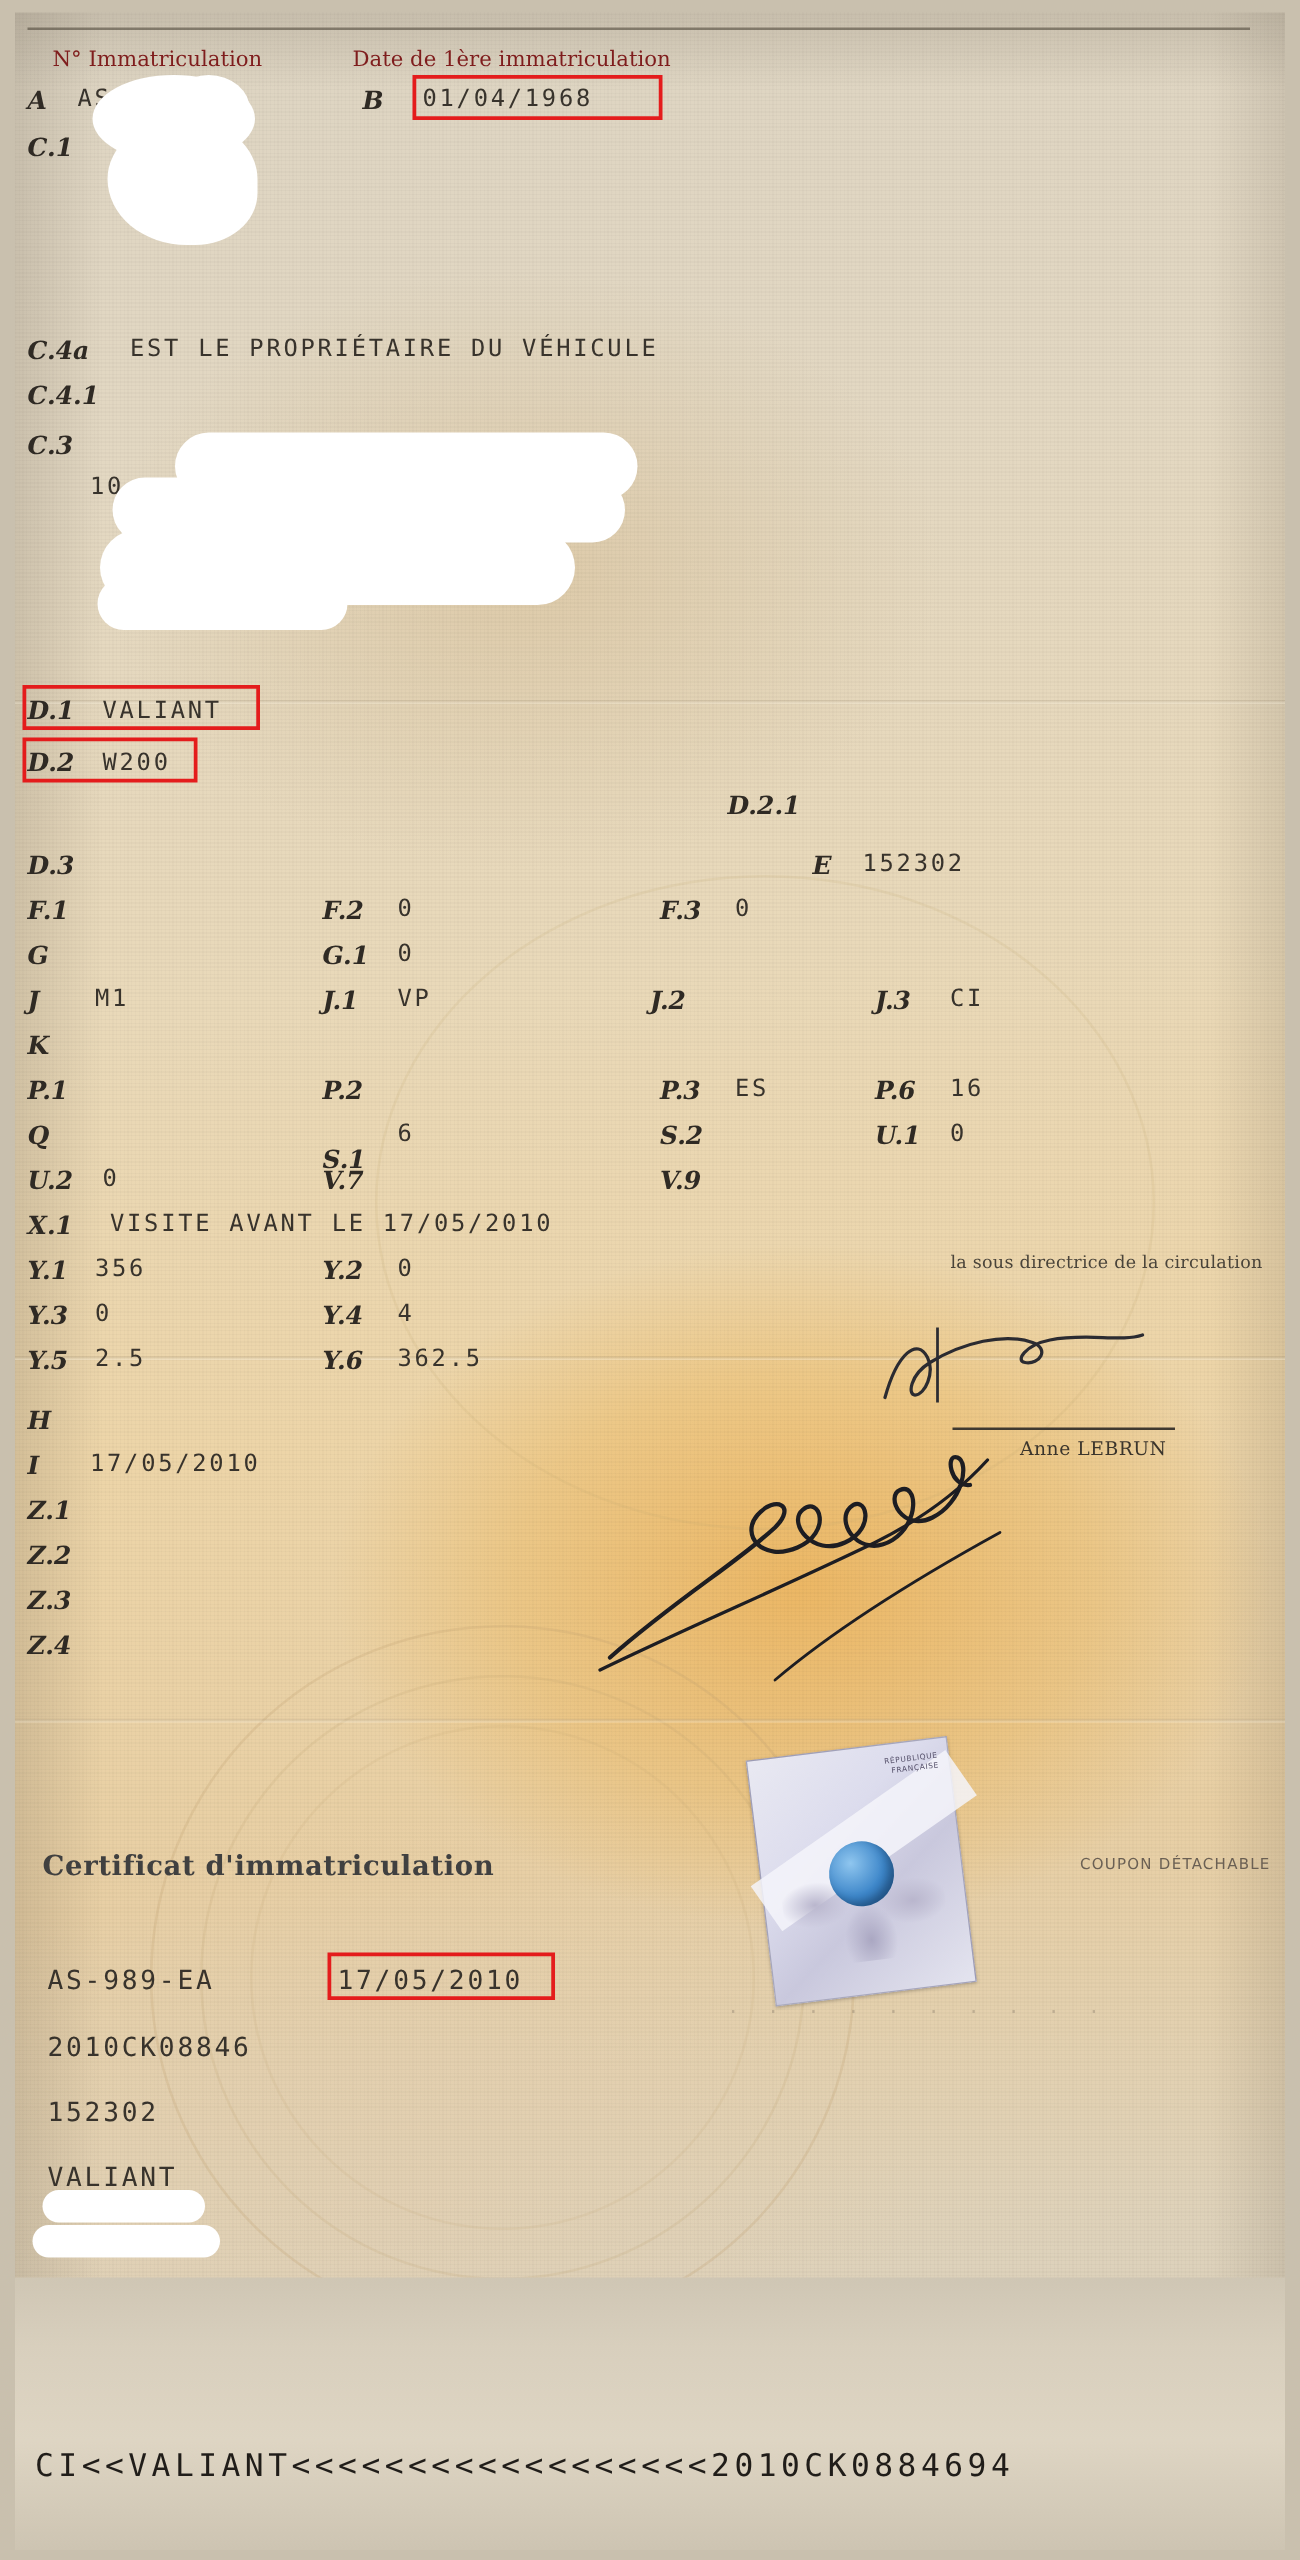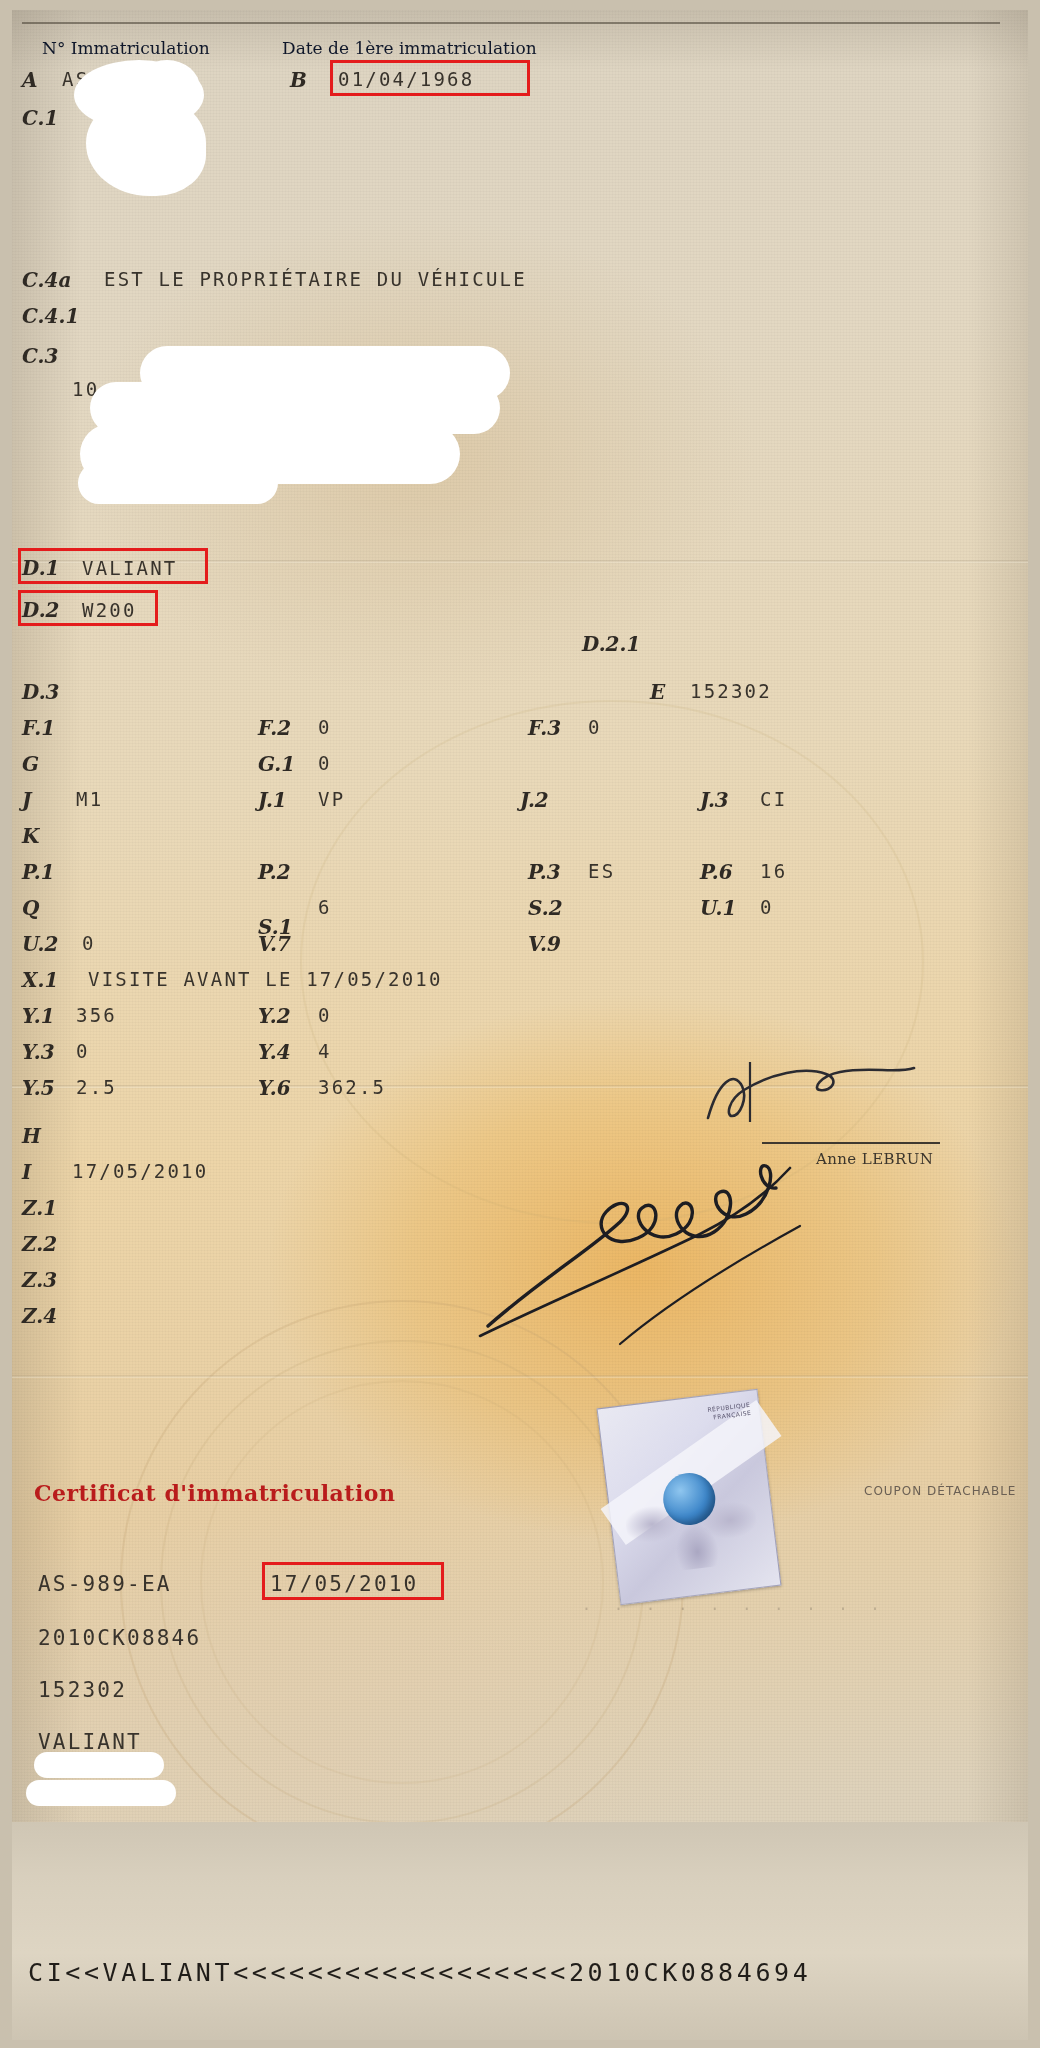--- a/index.html
+++ b/index.html
@@ -87,21 +87,21 @@
     font-family: "DejaVu Serif", serif;
     font-style: italic;
     font-weight: bold;
     color: #2f2a24;
     font-size: 20px;
     white-space: nowrap;
   }
   .hdr {
     position: absolute;
     font-family: "DejaVu Serif", serif;
-    color: #0f172a;
+    color: #7f1d1d;
     font-size: 17px;
     white-space: nowrap;
   }
 
   .toprule {
     position: absolute;
     left: 22px; top: 22px; width: 978px; height: 2px;
     background: rgba(70,62,50,0.55);
   }
 
@@ -142,21 +142,21 @@
     height: 2px;
     background: #3f3930;
   }
 
   
   .coupon-title {
     position: absolute;
     font-family: "DejaVu Serif", serif;
     font-weight: bold;
     font-size: 22px;
-    color: #b91c1c;
+    color: #404040;
     letter-spacing: 0.5px;
   }
   .coupon-side {
     position: absolute;
     font-family: "DejaVu Sans", sans-serif;
     font-size: 12px;
     color: #6b6054;
     letter-spacing: 1px;
   }
 
@@ -365,20 +365,21 @@
 
   <div class="lbl" style="left:22px; top:1196px;"><span>Z.1</span></div>
   <div class="f" style="left:82px; top:1196px;"><span></span></div>
   <div class="lbl" style="left:22px; top:1232px;"><span>Z.2</span></div>
   <div class="f" style="left:82px; top:1232px;"><span></span></div>
   <div class="lbl" style="left:22px; top:1268px;"><span>Z.3</span></div>
   <div class="f" style="left:82px; top:1268px;"><span></span></div>
   <div class="lbl" style="left:22px; top:1304px;"><span>Z.4</span></div>
   <div class="f" style="left:82px; top:1304px;"><span></span></div>
 
+  <div class="note" style="left:330px; top:1002px; width:680px;"><span>la sous directrice de la circulation</span></div>
 
   <svg class="sigpath" style="left:700px; top:1060px;" width="250" height="70" viewBox="0 0 250 70">
     <path d="M8,58 C18,22 34,10 42,26 C48,38 40,56 32,56 C26,56 28,40 44,30 C70,14 104,6 126,14 C140,19 132,32 120,30 C112,29 120,16 140,12 C170,6 196,14 214,8" fill="none" stroke="#2b2b31" stroke-width="2.6" stroke-linecap="round"></path>
     <path d="M50,2 L50,62" fill="none" stroke="#2b2b31" stroke-width="2.2"></path>
   </svg>
   <div class="sigline" style="left:762px; top:1142px; width:178px;"></div>
   <div class="signame" style="left:816px; top:1150px;"><span>Anne LEBRUN</span></div>
 
   <svg class="sigpath" style="left:470px; top:1130px;" width="360" height="220" viewBox="0 0 360 220">
     <path d="M18,196 C70,150 120,120 150,92 C168,74 150,66 136,82 C122,98 140,120 168,108 C196,96 186,66 172,78 C160,88 180,116 206,104 C232,92 222,64 210,76 C198,88 218,118 244,102 C266,88 264,56 250,62 C238,67 252,96 276,84 C300,72 306,40 296,36 C286,32 290,60 306,58" fill="none" stroke="#1d1d22" stroke-width="3.4" stroke-linecap="round"></path>

